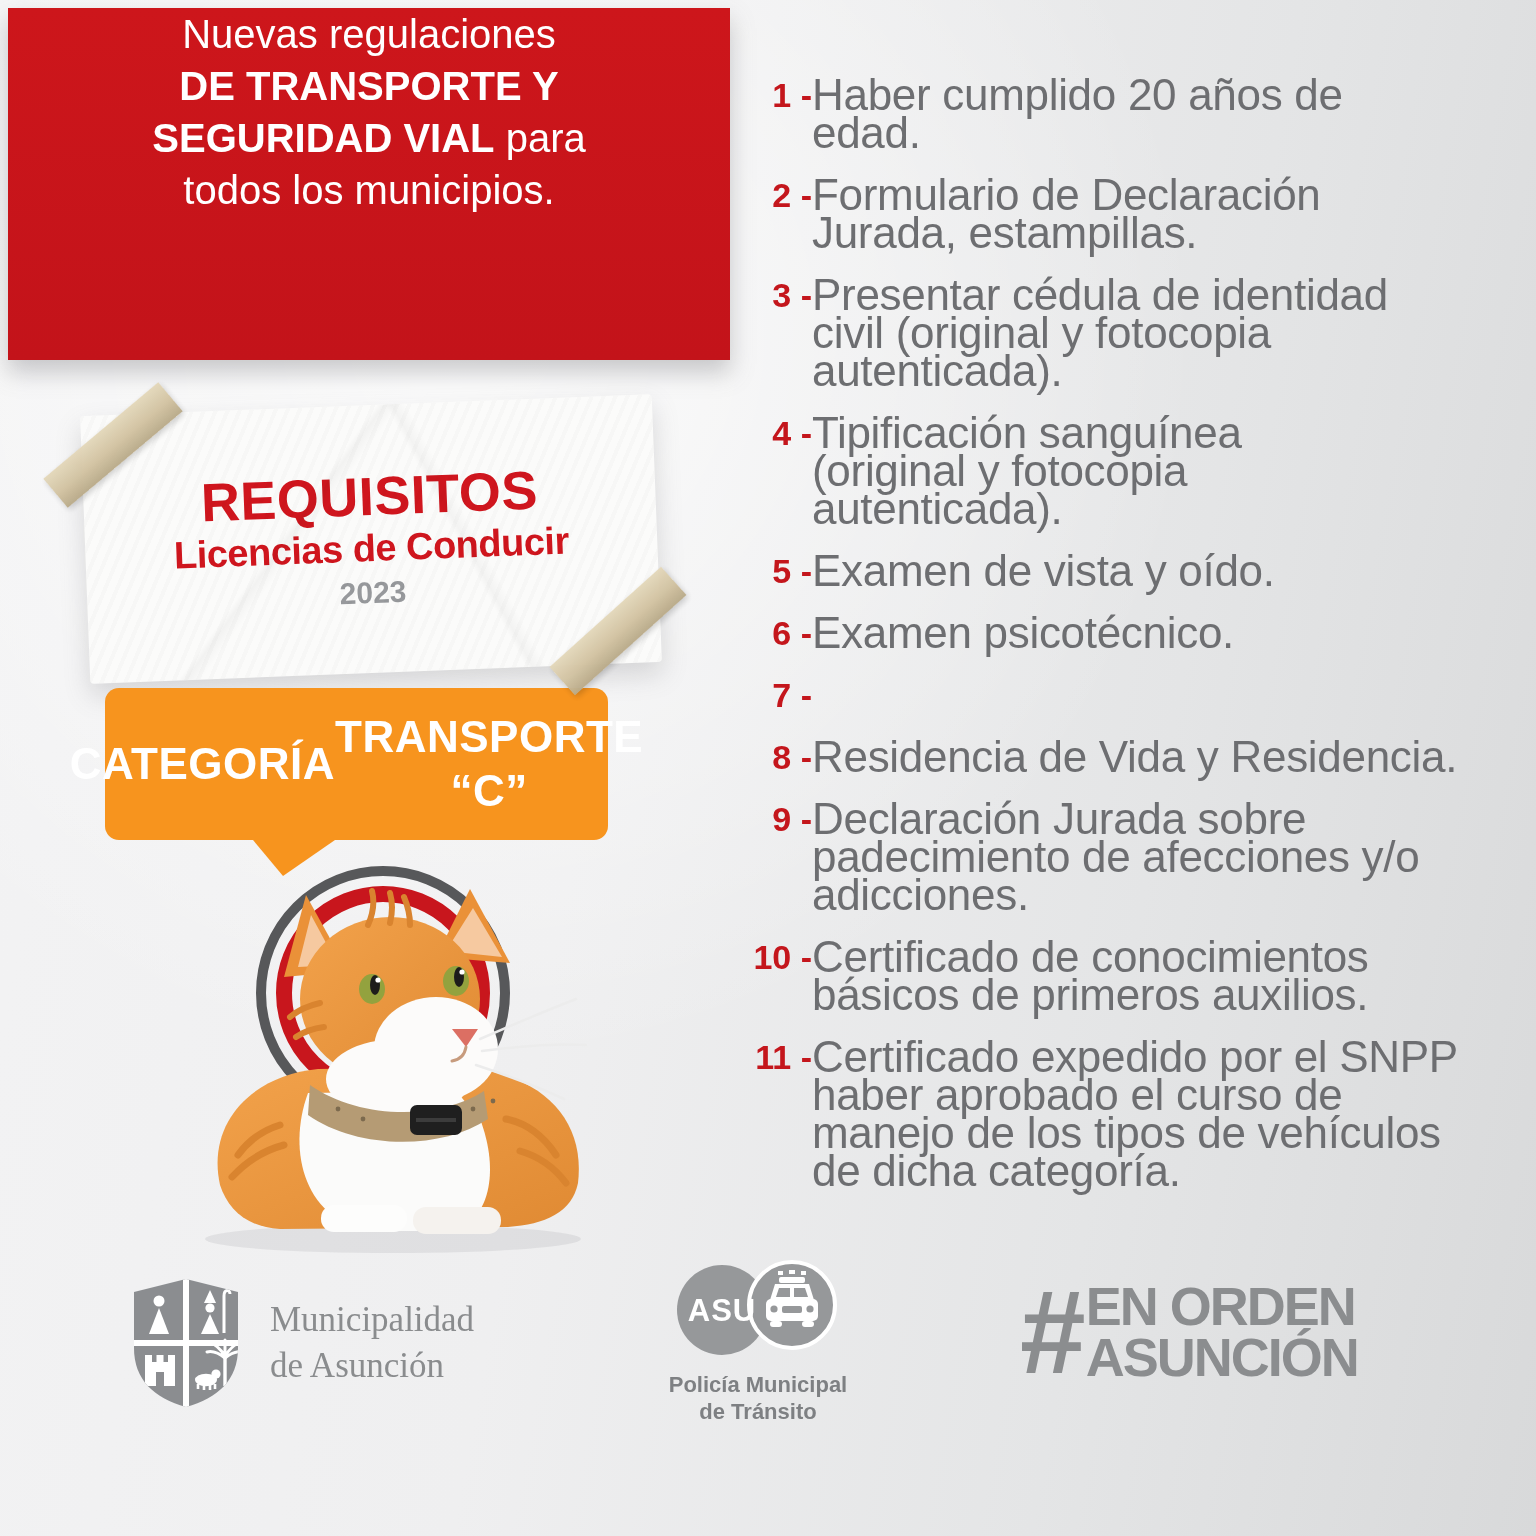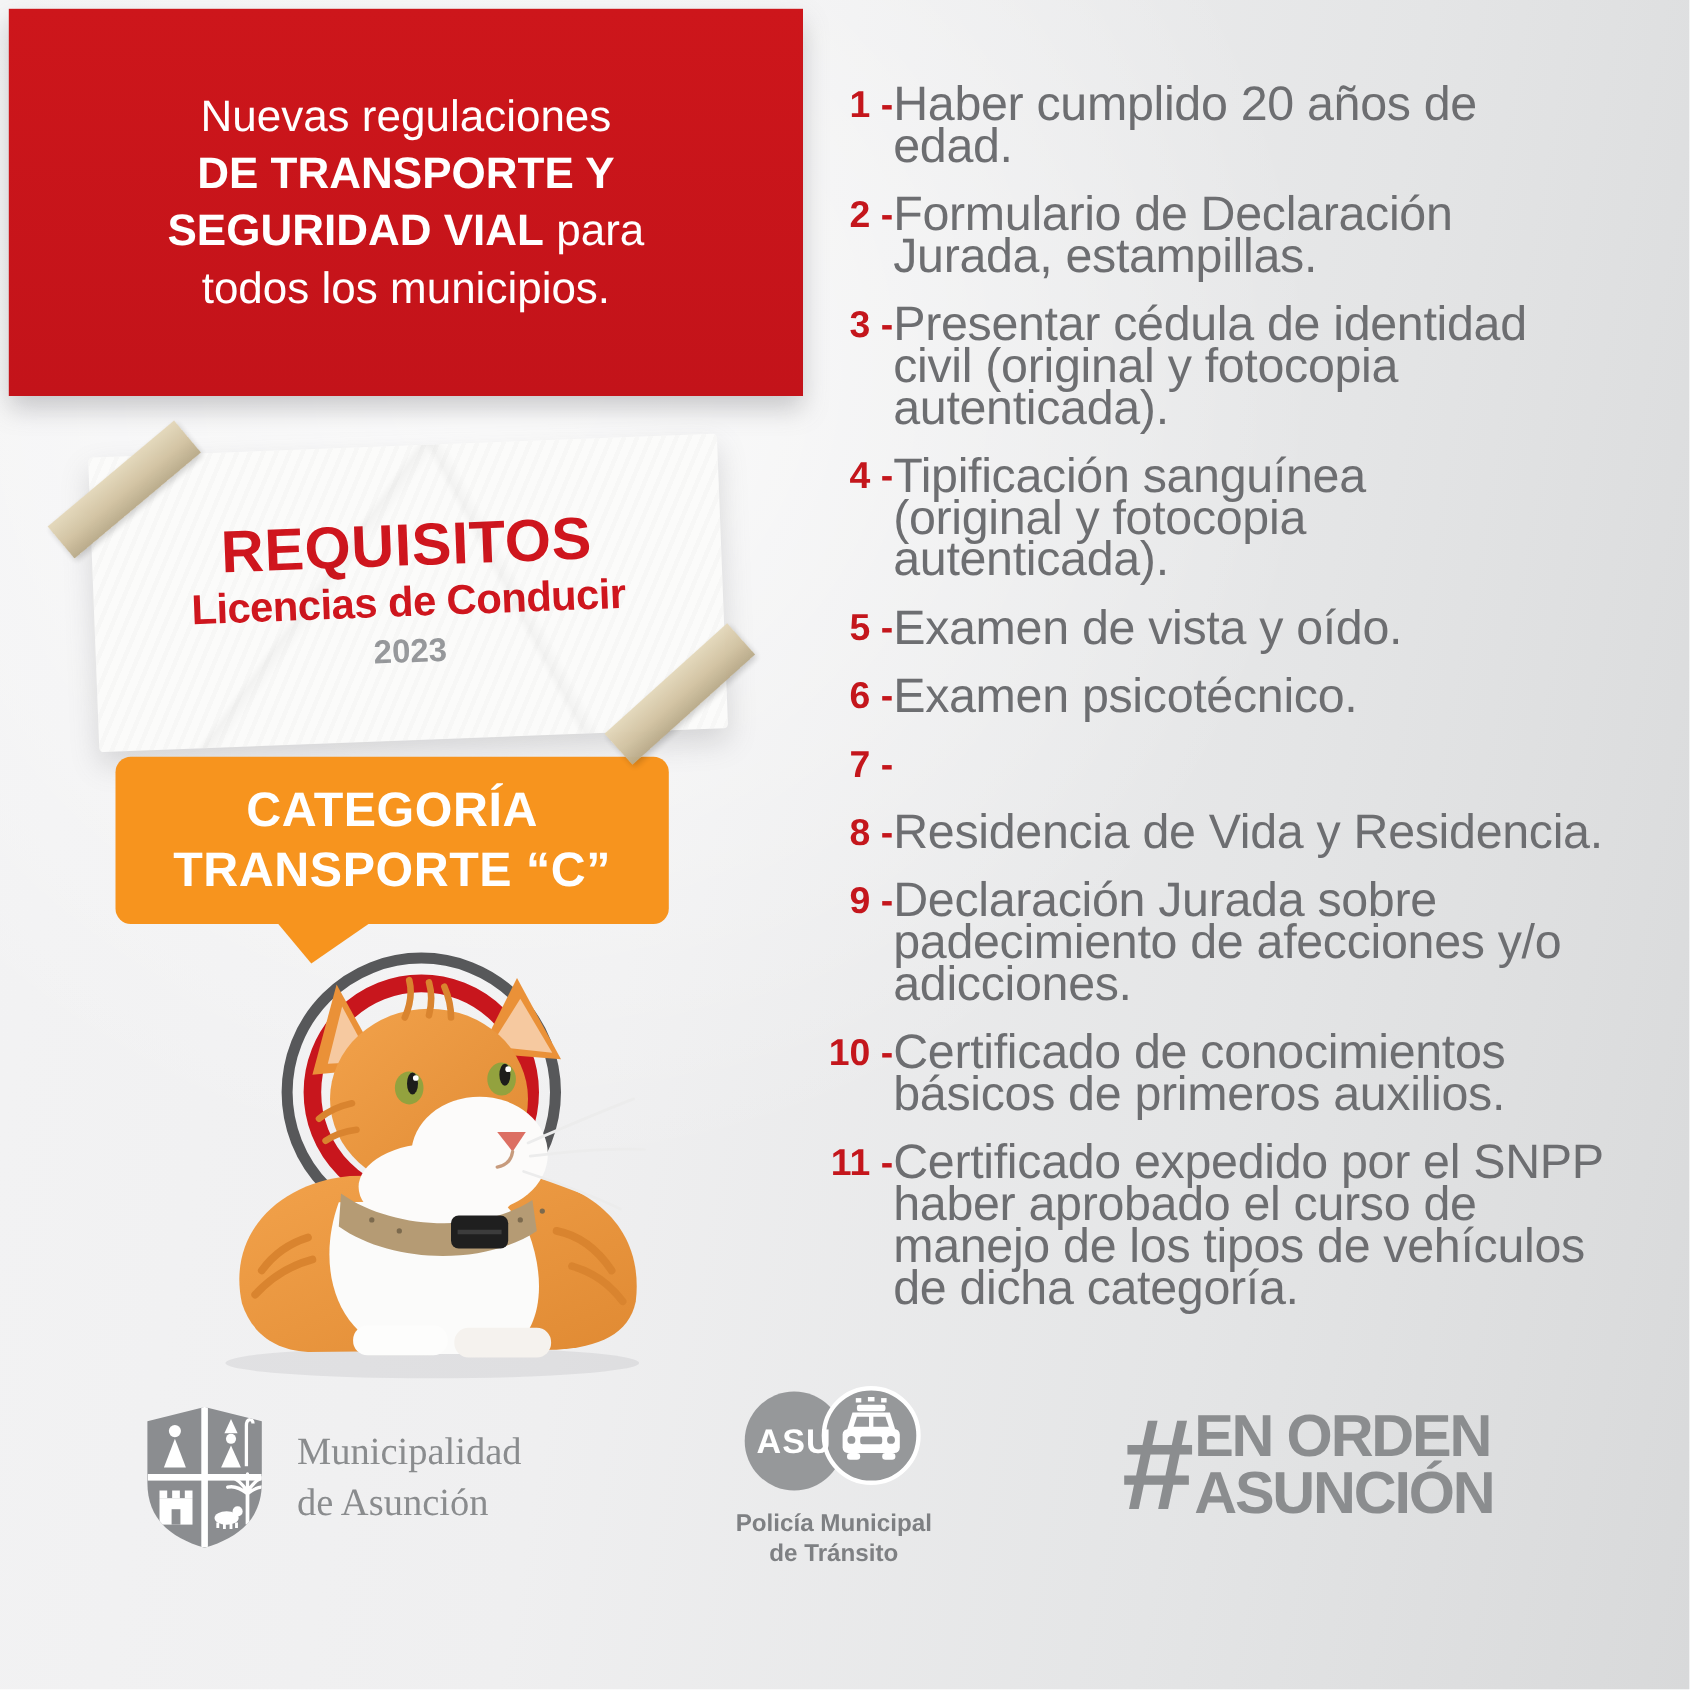--- a/index.html
+++ b/index.html
@@ -9,21 +9,21 @@
     background:
       radial-gradient(circle at 30% 22%, rgba(255,255,255,0.8), rgba(255,255,255,0) 46%),
       linear-gradient(100deg,#f3f3f4 0%,#efeff0 40%,#e4e5e6 72%,#d8d9da 100%);
   }
 
   
   .red-banner{
     position:absolute;left:8px;top:8px;width:722px;height:352px;
     background:linear-gradient(180deg,#cd161b 0%,#c3131a 100%);
     box-shadow:0 12px 22px rgba(110,110,115,0.35);
-    display:flex;align-items:center;justify-content:center;text-align:center;
+    display:flex;justify-content:center;text-align:center;
   }
   .banner-text{color:#ffffff;font-size:40px;line-height:52px;font-weight:400;}
   .banner-text .bold{font-weight:bold;}
 
   
   .paper{
     position:absolute;left:85px;top:405px;width:572px;height:268px;
     background:#fbfbfa;border-radius:4px;transform:rotate(-2.2deg);
     box-shadow:0 12px 26px rgba(100,100,105,0.22);
     display:flex;flex-direction:column;align-items:center;justify-content:center;text-align:center;
@@ -46,21 +46,21 @@
     box-shadow:0 3px 6px rgba(0,0,0,0.18);
     opacity:0.97;z-index:6;
   }
   .tape-tl{left:38px;top:426px;transform:rotate(-40deg);}
   .tape-br{left:543px;top:612px;transform:rotate(-42deg);}
 
   
   .bubble{
     position:absolute;left:105px;top:688px;width:503px;height:152px;
     background:#f7941e;border-radius:14px;z-index:4;
-    display:flex;flex-direction:column;align-items:center;justify-content:center;text-align:center;
+    display:flex;align-items:center;justify-content:center;text-align:center;
   }
   .bubble-line{color:#ffffff;font-weight:bold;font-size:44px;line-height:54px;letter-spacing:0.5px;}
   .bubble-pointer{
     position:absolute;left:148px;top:100%;width:0;height:0;
     border-left:30px solid transparent;border-right:52px solid transparent;
     border-top:36px solid #f7941e;
   }
 
   
   .cat-wrap{position:absolute;left:158px;top:853px;width:462px;height:420px;z-index:2;}

